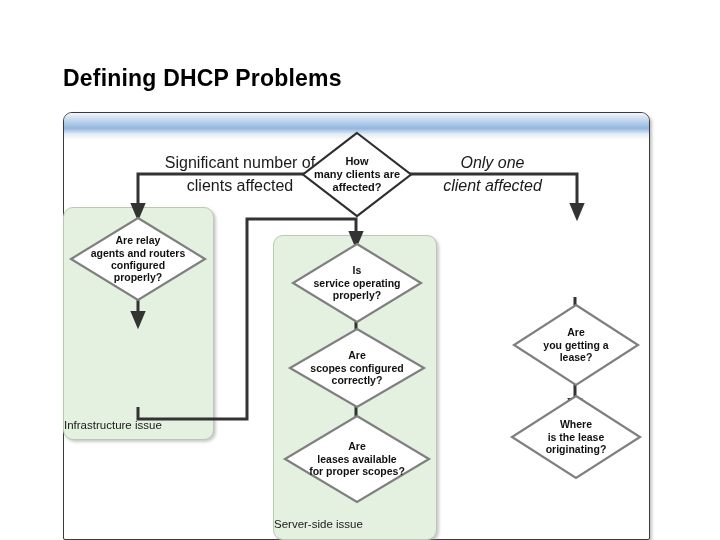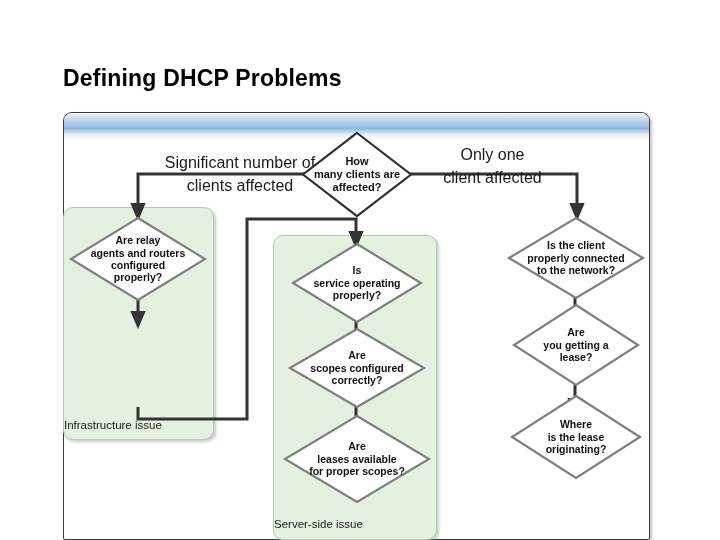--- a/index.html
+++ b/index.html
@@ -202,21 +202,21 @@
       <path d="M575,250 L575,271" fill="none" stroke="#333333" stroke-width="3" marker-end="url(#arrowhead)"></path>
     </g>
     <g>
       <path d="M575,337 L575,360" fill="none" stroke="#333333" stroke-width="3" marker-end="url(#arrowhead)"></path>
     </g>
   </svg>
 
   <div class="branch-label" style="left:150px; top:104px; width:180px;">Significant number of
 clients affected</div>
 
-  <div class="branch-label" style="left:420px; top:96px; width:145px;">Only one
+  <div class="branch-label" style="left:420px; top:104px; width:145px;font-style:italic;">Only one
 client affected</div>
 
   <div class="diamond big" style="left:302px; top:85px; width:110px; height:85px;">
     <svg viewBox="0 0 110 85" preserveAspectRatio="none">
       <polygon points="55,1 109,42.5 55,84 1,42.5" fill="#ffffff" stroke="#2f2f2f" stroke-width="2.2"></polygon>
     </svg>
     <div class="dtext">How
 many clients are
 affected?</div>
   </div>
@@ -252,28 +252,20 @@
 
   <div class="diamond" style="left:284px; top:368px; width:146px; height:88px;">
     <svg viewBox="0 0 146 88" preserveAspectRatio="none">
       <polygon points="73,1 145,44 73,87 1,44" fill="#ffffff" stroke="#7f7f7f" stroke-width="2.2"></polygon>
     </svg>
     <div class="dtext">Are
 leases available
 for proper scopes?</div>
   </div>
 
-  <div class="diamond" style="left:508px; top:170px; width:136px; height:82px;">
-    <svg viewBox="0 0 136 82" preserveAspectRatio="none">
-      <polygon points="68,1 135,41 68,81 1,41" fill="#ffffff" stroke="#7f7f7f" stroke-width="2.2"></polygon>
-    </svg>
-    <div class="dtext">Is the client
-properly connected
-to the network?</div>
-  </div>
 
   <div class="diamond" style="left:513px; top:257px; width:126px; height:82px;">
     <svg viewBox="0 0 126 82" preserveAspectRatio="none">
       <polygon points="63,1 125,41 63,81 1,41" fill="#ffffff" stroke="#7f7f7f" stroke-width="2.2"></polygon>
     </svg>
     <div class="dtext">Are
 you getting a
 lease?</div>
   </div>
 

